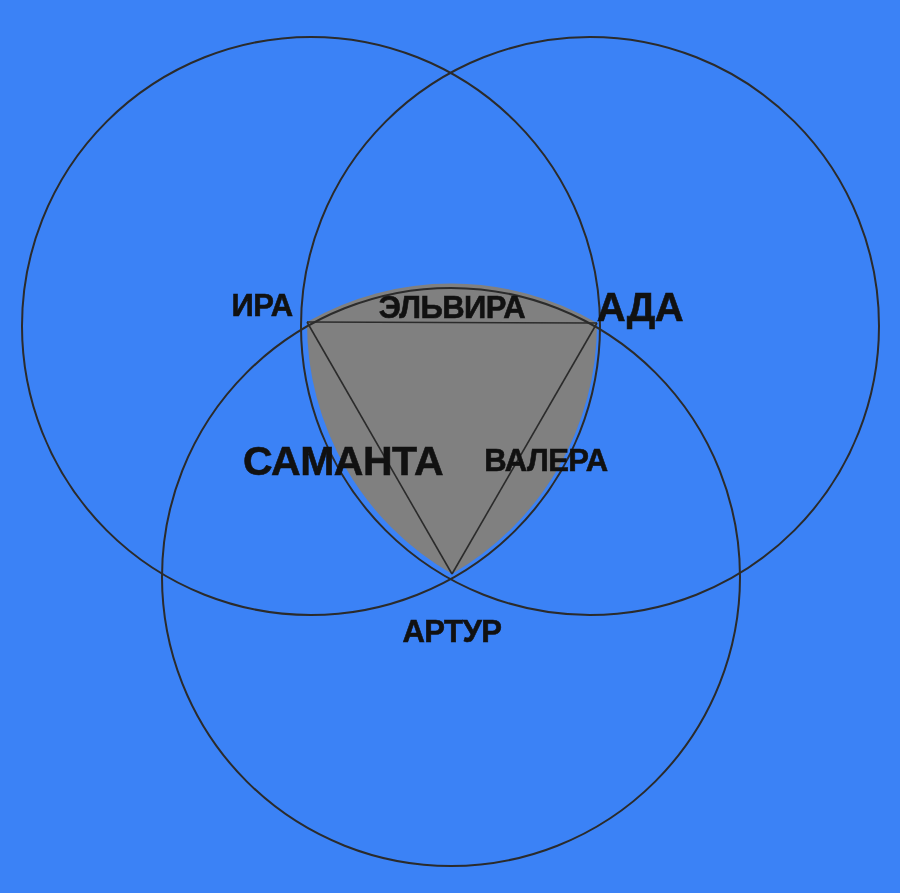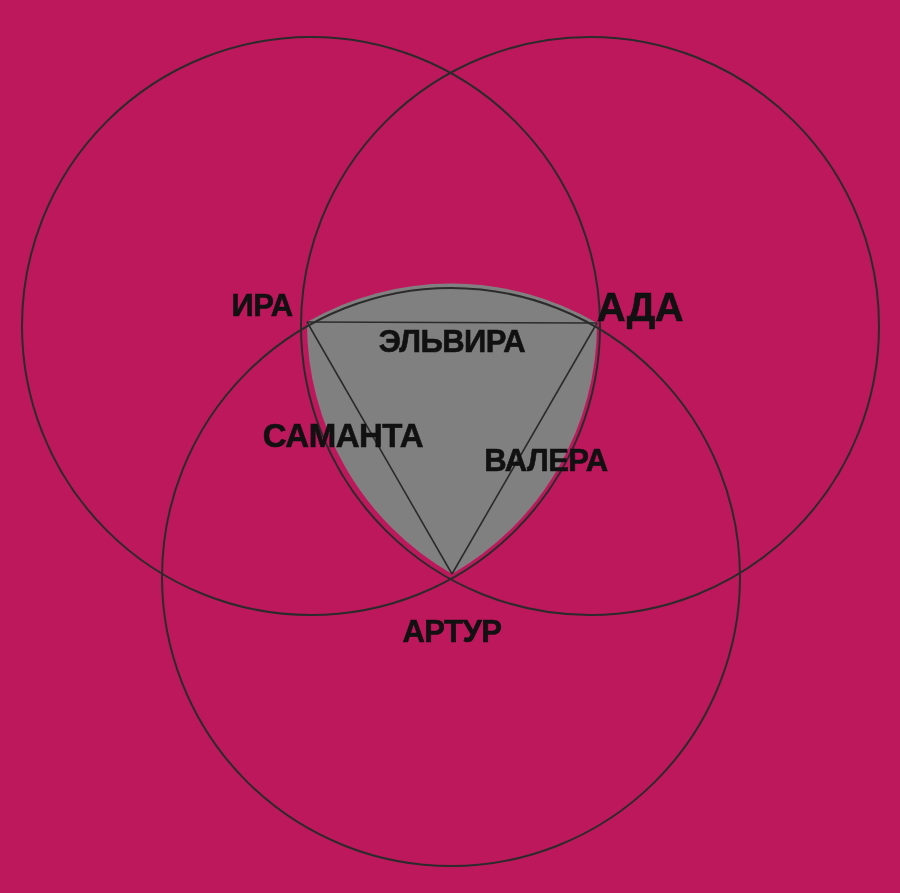--- a/index.html
+++ b/index.html
@@ -34,45 +34,45 @@
     letter-spacing: -0.5px;
     white-space: nowrap;
     transform: translate(-50%, -50%);
     -webkit-text-stroke: 0.6px #111111;
     text-rendering: optimizeLegibility;
     font-stretch: condensed;
   }
   .label-ira      { left: 262px; top: 306px; font-size: 31px; }
   .label-ada      { left: 640px; top: 307px; font-size: 40px; }
   .label-elvira   { left: 452px; top: 308px; font-size: 31px; }
-  .label-samanta  { left: 343px; top: 436px; font-size: 33px; }
+  .label-samanta  { left: 343px; top: 461px; font-size: 41px; }
   .label-valera   { left: 546px; top: 461px; font-size: 31px; }
   .label-artur    { left: 452px; top: 632px; font-size: 31px; }
 </style>
 </head>
 <body>
 
-<div id="venn-stage" style="width: 900px; height: 893px; background: #be185d;">
+<div id="venn-stage" style="width: 900px; height: 893px; background: #3b82f6;">
 
   <svg id="venn-svg" viewBox="0 0 900 893" xmlns="http://www.w3.org/2000/svg" style="width: 900px; height: 893px;">
 
     <path d="M 307 322 A 289 289 0 0 1 597 323 A 289 289 0 0 1 452 574 A 289 289 0 0 1 307 322 Z" fill="#808080" stroke="none"></path>
 
     <line x1="307" y1="322" x2="597" y2="323" stroke="#2b2b2b" stroke-width="1.6"></line>
     <line x1="307" y1="322" x2="452" y2="574" stroke="#2b2b2b" stroke-width="1.6"></line>
     <line x1="597" y1="323" x2="452" y2="574" stroke="#2b2b2b" stroke-width="1.6"></line>
 
     <circle cx="311" cy="326" r="289" fill="none" stroke="#2b2b2b" stroke-width="2"></circle>
     <circle cx="590" cy="326" r="289" fill="none" stroke="#2b2b2b" stroke-width="2"></circle>
     <circle cx="451" cy="577" r="289" fill="none" stroke="#2b2b2b" stroke-width="2"></circle>
   </svg>
 
   <div class="venn-label label-ira" style="color: rgb(17, 17, 17); -webkit-text-stroke: 0.6px rgb(17, 17, 17);">ИРА</div>
 
-  <div class="venn-label label-elvira" style="color: rgb(17, 17, 17); margin-top: 34px; -webkit-text-stroke: 0.6px rgb(17, 17, 17);">ЭЛЬВИРА</div>
+  <div class="venn-label label-elvira" style="color: rgb(17, 17, 17); -webkit-text-stroke: 0.6px rgb(17, 17, 17);">ЭЛЬВИРА</div>
 
   <div class="venn-label label-ada" style="color: rgb(17, 17, 17); -webkit-text-stroke: 0.6px rgb(17, 17, 17);">АДА</div>
 
   <div class="venn-label label-samanta" style="color: rgb(17, 17, 17); -webkit-text-stroke: 0.6px rgb(17, 17, 17);">САМАНТА</div>
 
   <div class="venn-label label-valera" style="color: rgb(17, 17, 17); -webkit-text-stroke: 0.6px rgb(17, 17, 17);">ВАЛЕРА</div>
 
   <div class="venn-label label-artur" style="color: rgb(17, 17, 17); -webkit-text-stroke: 0.6px rgb(17, 17, 17);">АРТУР</div>
 
 </div>

